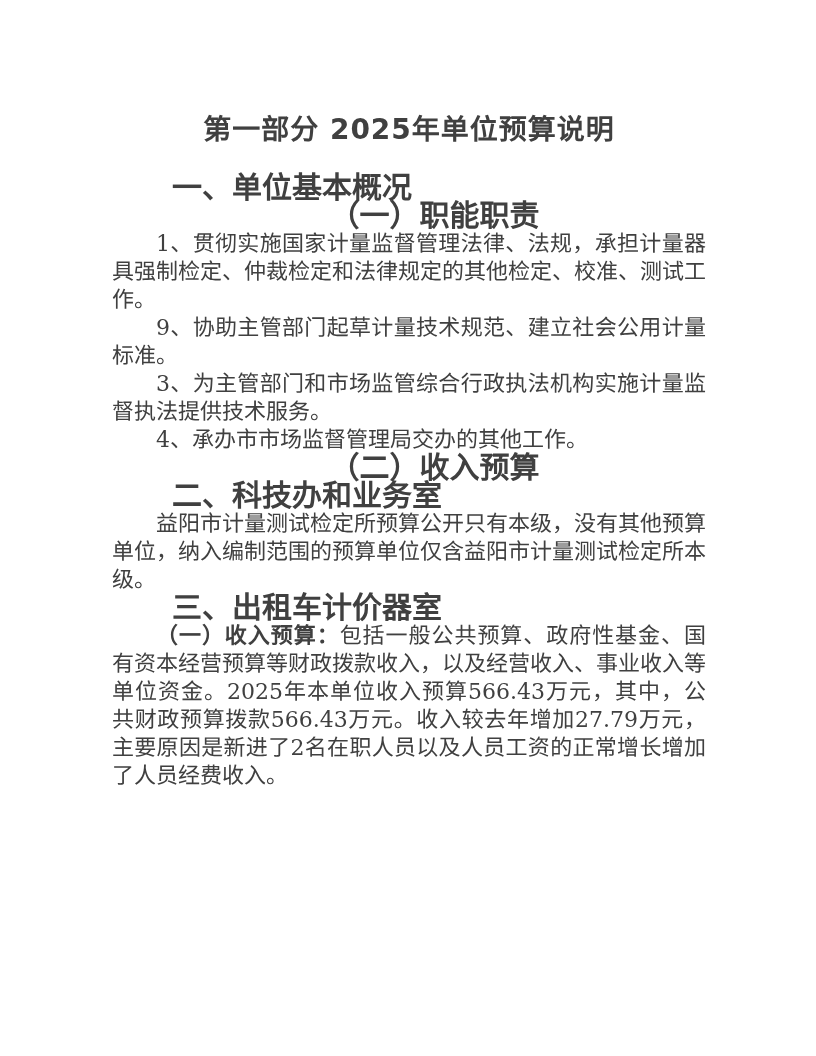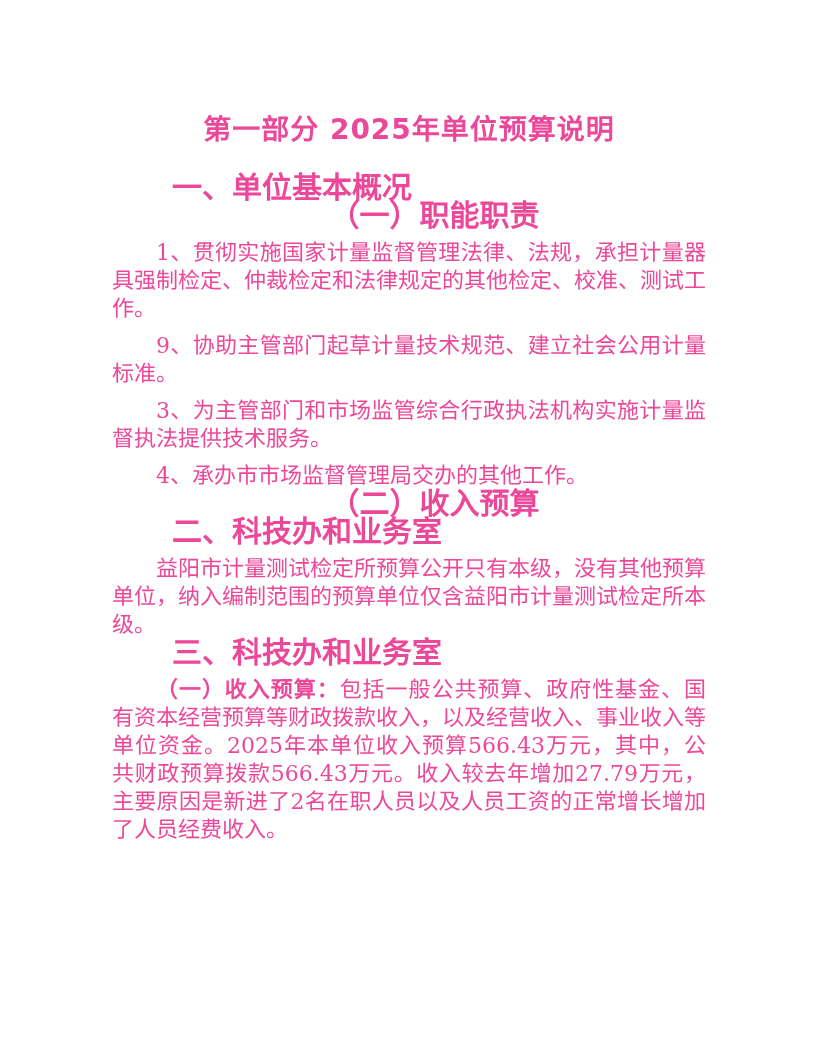--- a/index.html
+++ b/index.html
@@ -8,21 +8,21 @@
   html, body {
     background: #ffffff;
     width: 816px;
   }
 
   .page {
     position: relative;
     width: 816px;
     height: 1056px;
     background: #ffffff;
-    color: #ec4899;
+    color: #404040;
     padding: 108px 110px 0 112px;
     overflow: hidden;
   }
 
   .doc-title {
     font-family: "DejaVu Sans", "Liberation Sans", sans-serif;
     font-weight: bold;
     font-size: 28px;
     line-height: 44px;
     text-align: center;
@@ -48,21 +48,20 @@
     text-indent: 1.7em; 
     text-align: center;
   }
 
   .content p {
     font-family: "DejaVu Serif", "Liberation Serif", serif;
     font-size: 22px;
     line-height: 28px;
     text-indent: 2em;
     text-align: justify;
-    margin-top: 9px;
   }
 
   .content p .lead {
     font-family: "DejaVu Sans", "Liberation Sans", sans-serif;
     font-weight: bold;
   }
 </style>
 </head>
 <body>
 
@@ -84,18 +83,18 @@
 
     <p>4、承办市市场监督管理局交办的其他工作。</p>
 
     <h3 class="paren-heading">（二）收入预算</h3>
 
 
     <h2>二、科技办和业务室</h2>
 
     <p>益阳市计量测试检定所预算公开只有本级，没有其他预算单位，纳入编制范围的预算单位仅含益阳市计量测试检定所本级。</p>
 
-    <h2>三、科技办和业务室</h2>
+    <h2>三、出租车计价器室</h2>
 
     <p><span class="lead">（一）收入预算：</span><span>包括一般公共预算、政府性基金、国有资本经营预算等财政拨款收入，以及经营收入、事业收入等单位资金。2025年本单位收入预算566.43万元，其中，公共财政预算拨款566.43万元。收入较去年增加27.79万元，主要原因是新进了2名在职人员以及人员工资的正常增长增加了人员经费收入。</span></p>
 
   </div>
 </div>
 
 </body></html>

